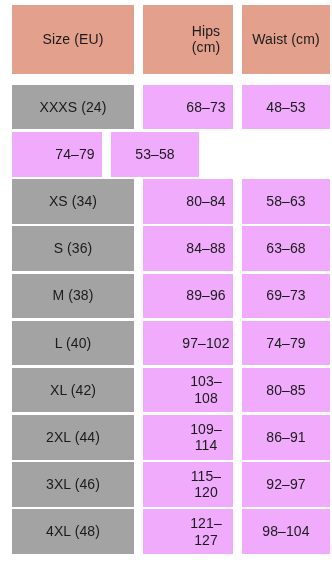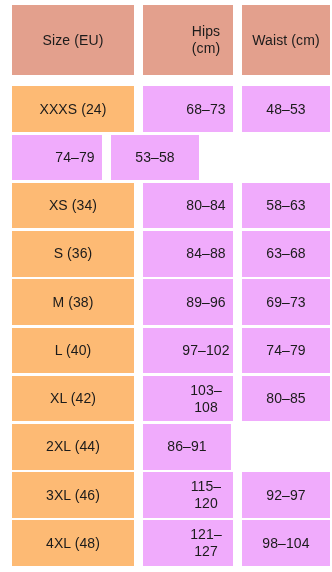--- a/index.html
+++ b/index.html
@@ -34,21 +34,21 @@
     height: 71px;
     margin-bottom: 11px;
   }
 
   .data-row {
     height: 46px;
     margin-bottom: 2.6px;
   }
 
   .data-row:last-child {
-    margin-bottom: 0;
+    margin-bottom: 12px;
   }
 
   .cell {
     display: flex;
     align-items: center;
     justify-content: center;
     text-align: center;
     box-sizing: border-box;
     font-size: 14px;
     color: #1b1b1b;
@@ -72,21 +72,21 @@
   .col-waist {
     width: 88px;
     flex: 0 0 88px;
   }
 
   .header-cell {
     background: #e3a08d;
   }
 
   .size-cell {
-    background: #fdba74;
+    background: #a3a3a3;
   }
 
   .value-cell {
     background: #f0abfc;
   }
 </style>
 </head>
 <body>
 
 <div id="size-chart">
@@ -133,20 +133,21 @@
   </div>
 
   <div class="chart-row data-row">
     <div class="cell size-cell col-size">XL (42)</div>
     <div class="cell value-cell col-hips">103–108</div>
     <div class="cell value-cell col-waist">80–85</div>
   </div>
 
   <div class="chart-row data-row">
     <div class="cell size-cell col-size">2XL (44)</div>
+    <div class="cell value-cell col-hips">109–114</div>
     <div class="cell value-cell col-waist">86–91</div>
   </div>
 
   <div class="chart-row data-row">
     <div class="cell size-cell col-size">3XL (46)</div>
     <div class="cell value-cell col-hips">115–120</div>
     <div class="cell value-cell col-waist">92–97</div>
   </div>
 
   <div class="chart-row data-row">

